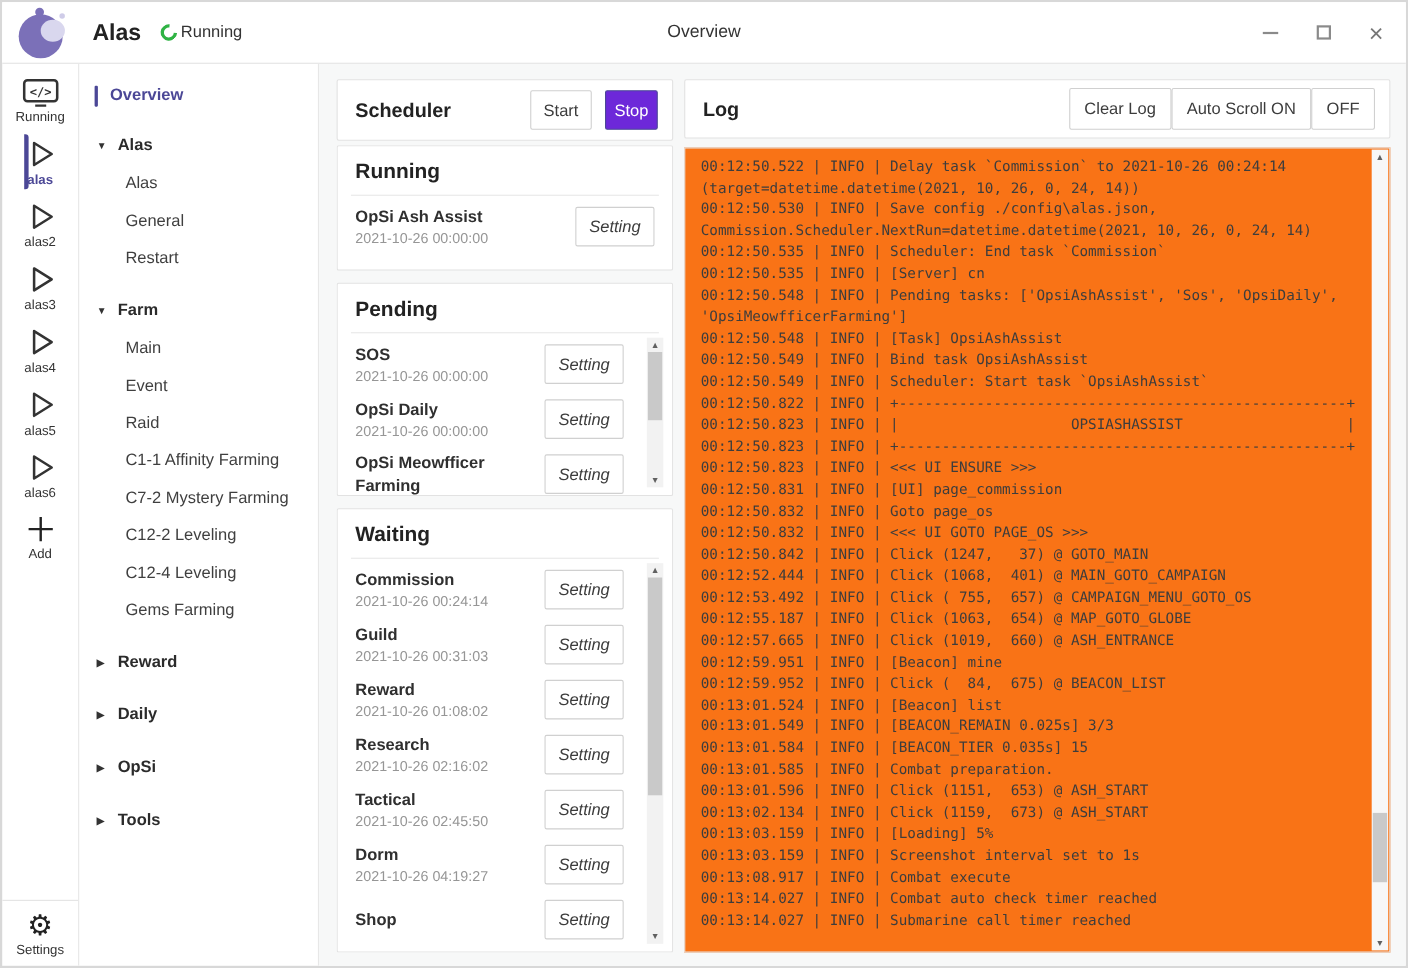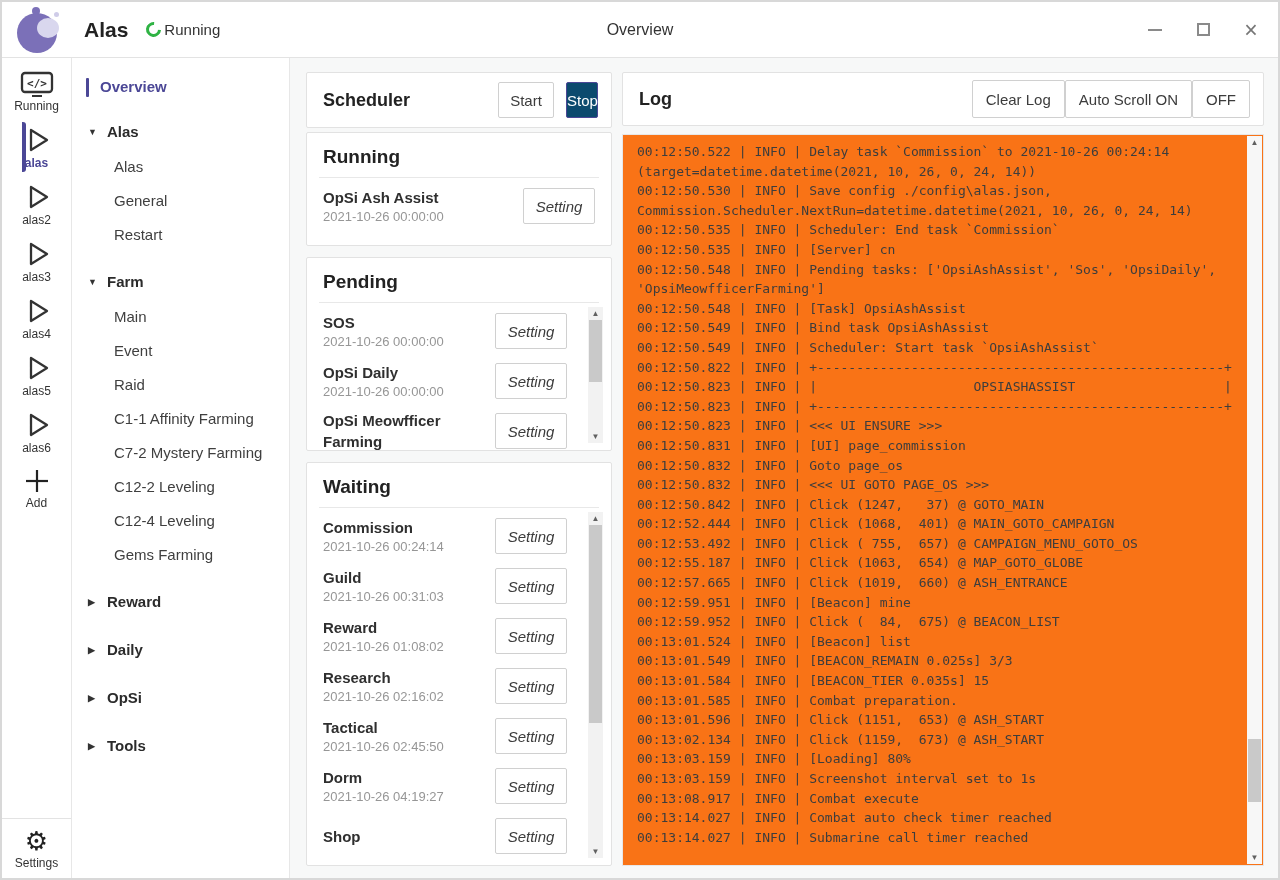--- a/index.html
+++ b/index.html
@@ -48,21 +48,21 @@
   
   .content { flex:1; background:#f7f8f8; display:flex; gap:10px; padding:14px 14px 12px 16px; overflow:hidden; }
   .left-col { width:306px; flex:none; display:flex; flex-direction:column; gap:4px; }
   .right-col { flex:1; display:flex; flex-direction:column; gap:8px; min-width:0; }
   .card { background:#fff; border:1px solid #e2e2e2; border-radius:2px; }
 
   .scheduler-card { height:56px; flex:none; display:flex; align-items:center; padding:0 13px 0 16px; }
   .panel-title { font-size:18px; font-weight:bold; color:#222; flex:1; }
   .btn { background:#fff; border:1px solid #d0d0d0; border-radius:2px; font-size:15px; color:#3c3c3c; font-family:inherit; cursor:pointer;text-align:center; }
   .btn-start { height:36px; width:56px; margin-right:12px; }
-  .btn-stop { height:36px; width:32px; background:#0c4a6e; color:#fff; border-color:#4b4796; }
+  .btn-stop { height:36px; width:48px; background:#6d28d9; color:#fff; border-color:#4b4796; }
 
   .section { display:flex; flex-direction:column; overflow:hidden; }
   .sec-running { height:114px; flex:none; }
   .sec-pending { height:194px; flex:none; }
   .sec-waiting { flex:1; }
   .section-title { font-size:19px; font-weight:bold; color:#222; padding:13px 16px 9px; flex:none; }
   .divider { height:1px; background:#e8e8e8; margin:0 12px; flex:none; }
   .task-list { position:relative; flex:1; overflow:hidden; padding:3px 16px 0; }
   .task-list.has-scroll { padding-right:44px; }
   .task-row { height:50px; display:flex; align-items:center; }
@@ -380,21 +380,21 @@
             <div class="log-line">00:12:55.187 | INFO | Click (1063,  654) @ MAP_GOTO_GLOBE</div>
             <div class="log-line">00:12:57.665 | INFO | Click (1019,  660) @ ASH_ENTRANCE</div>
             <div class="log-line">00:12:59.951 | INFO | [Beacon] mine</div>
             <div class="log-line">00:12:59.952 | INFO | Click (  84,  675) @ BEACON_LIST</div>
             <div class="log-line">00:13:01.524 | INFO | [Beacon] list</div>
             <div class="log-line">00:13:01.549 | INFO | [BEACON_REMAIN 0.025s] 3/3</div>
             <div class="log-line">00:13:01.584 | INFO | [BEACON_TIER 0.035s] 15</div>
             <div class="log-line">00:13:01.585 | INFO | Combat preparation.</div>
             <div class="log-line">00:13:01.596 | INFO | Click (1151,  653) @ ASH_START</div>
             <div class="log-line">00:13:02.134 | INFO | Click (1159,  673) @ ASH_START</div>
-            <div class="log-line">00:13:03.159 | INFO | [Loading] 80%</div>
+            <div class="log-line">00:13:03.159 | INFO | [Loading] 5%</div>
             <div class="log-line">00:13:03.159 | INFO | Screenshot interval set to 1s</div>
             <div class="log-line">00:13:08.917 | INFO | Combat execute</div>
             <div class="log-line">00:13:14.027 | INFO | Combat auto check timer reached</div>
             <div class="log-line">00:13:14.027 | INFO | Submarine call timer reached</div>
             <div class="log-scrollbar" style="background: rgb(247, 247, 247);">
               <div class="sb-arrow">▲</div>
               <div class="sb-track">
                 <div class="sb-thumb" style="top: 84%; height: 9%;"></div>
               </div>
               <div class="sb-arrow">▼</div>

